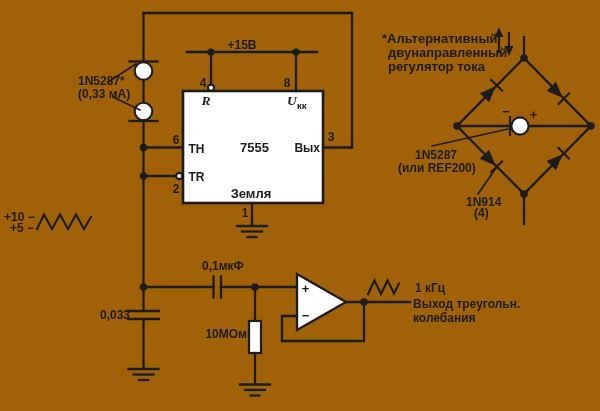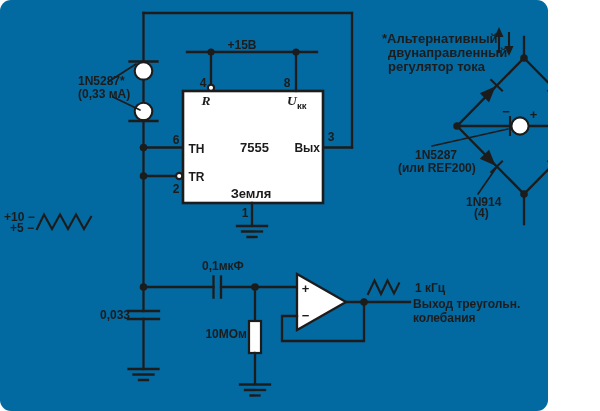--- a/index.html
+++ b/index.html
@@ -1,16 +1,16 @@
 <!DOCTYPE html>
 <html><head>
 <meta charset="utf-8">
 <style>
   html,body{margin:0;padding:0;background:#fff;}
-  .stage{position:relative;width:548px;height:411px;background:#0369a1;overflow:hidden;border-radius:11px;}
+  .stage{position:relative;width:600px;height:411px;background:#a16207;overflow:hidden;}
   svg{position:absolute;left:0;top:0;}
   svg text{fill:#1c1c1c;font-family:"Liberation Sans",sans-serif;font-weight:700;}
   .t12{font-size:12px;}
   .t13{font-size:13px;}
   .ital{font-style:italic;font-size:13.5px;font-family:"Liberation Serif",serif;}
   .sub{font-size:9.5px;}
   .w{stroke:#1c1c1c;stroke-width:2.3;fill:none;stroke-linecap:square;}
   .wthin{stroke:#1c1c1c;stroke-width:1.7;fill:none;stroke-linecap:round;}
   .box{stroke:#1c1c1c;stroke-width:2.6;fill:#ffffff;}
   .opencirc{stroke:#1c1c1c;stroke-width:2.1;fill:#ffffff;}

